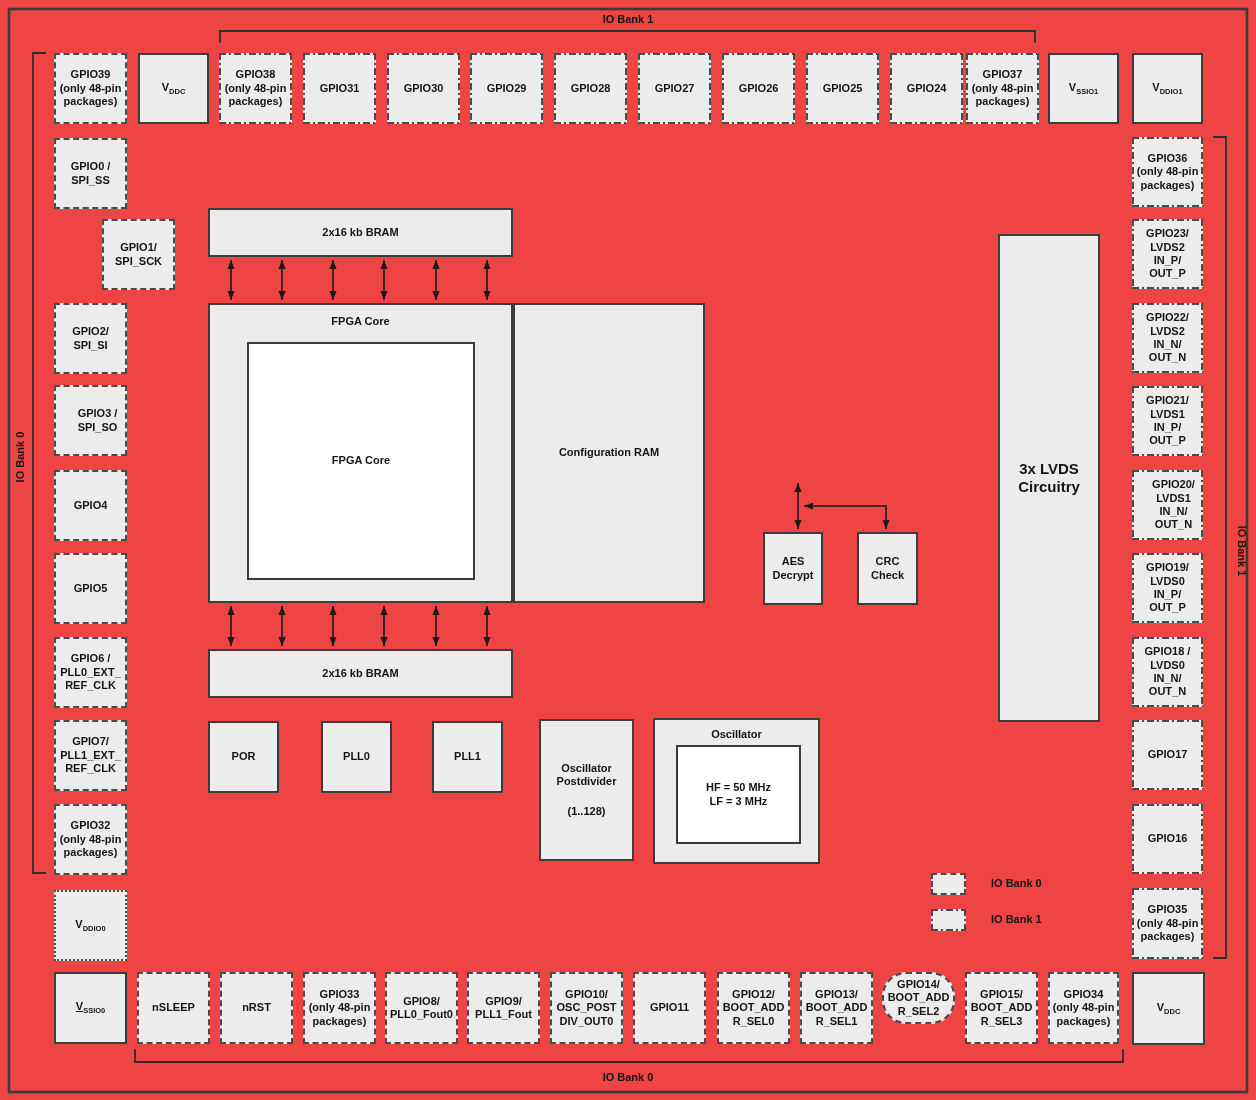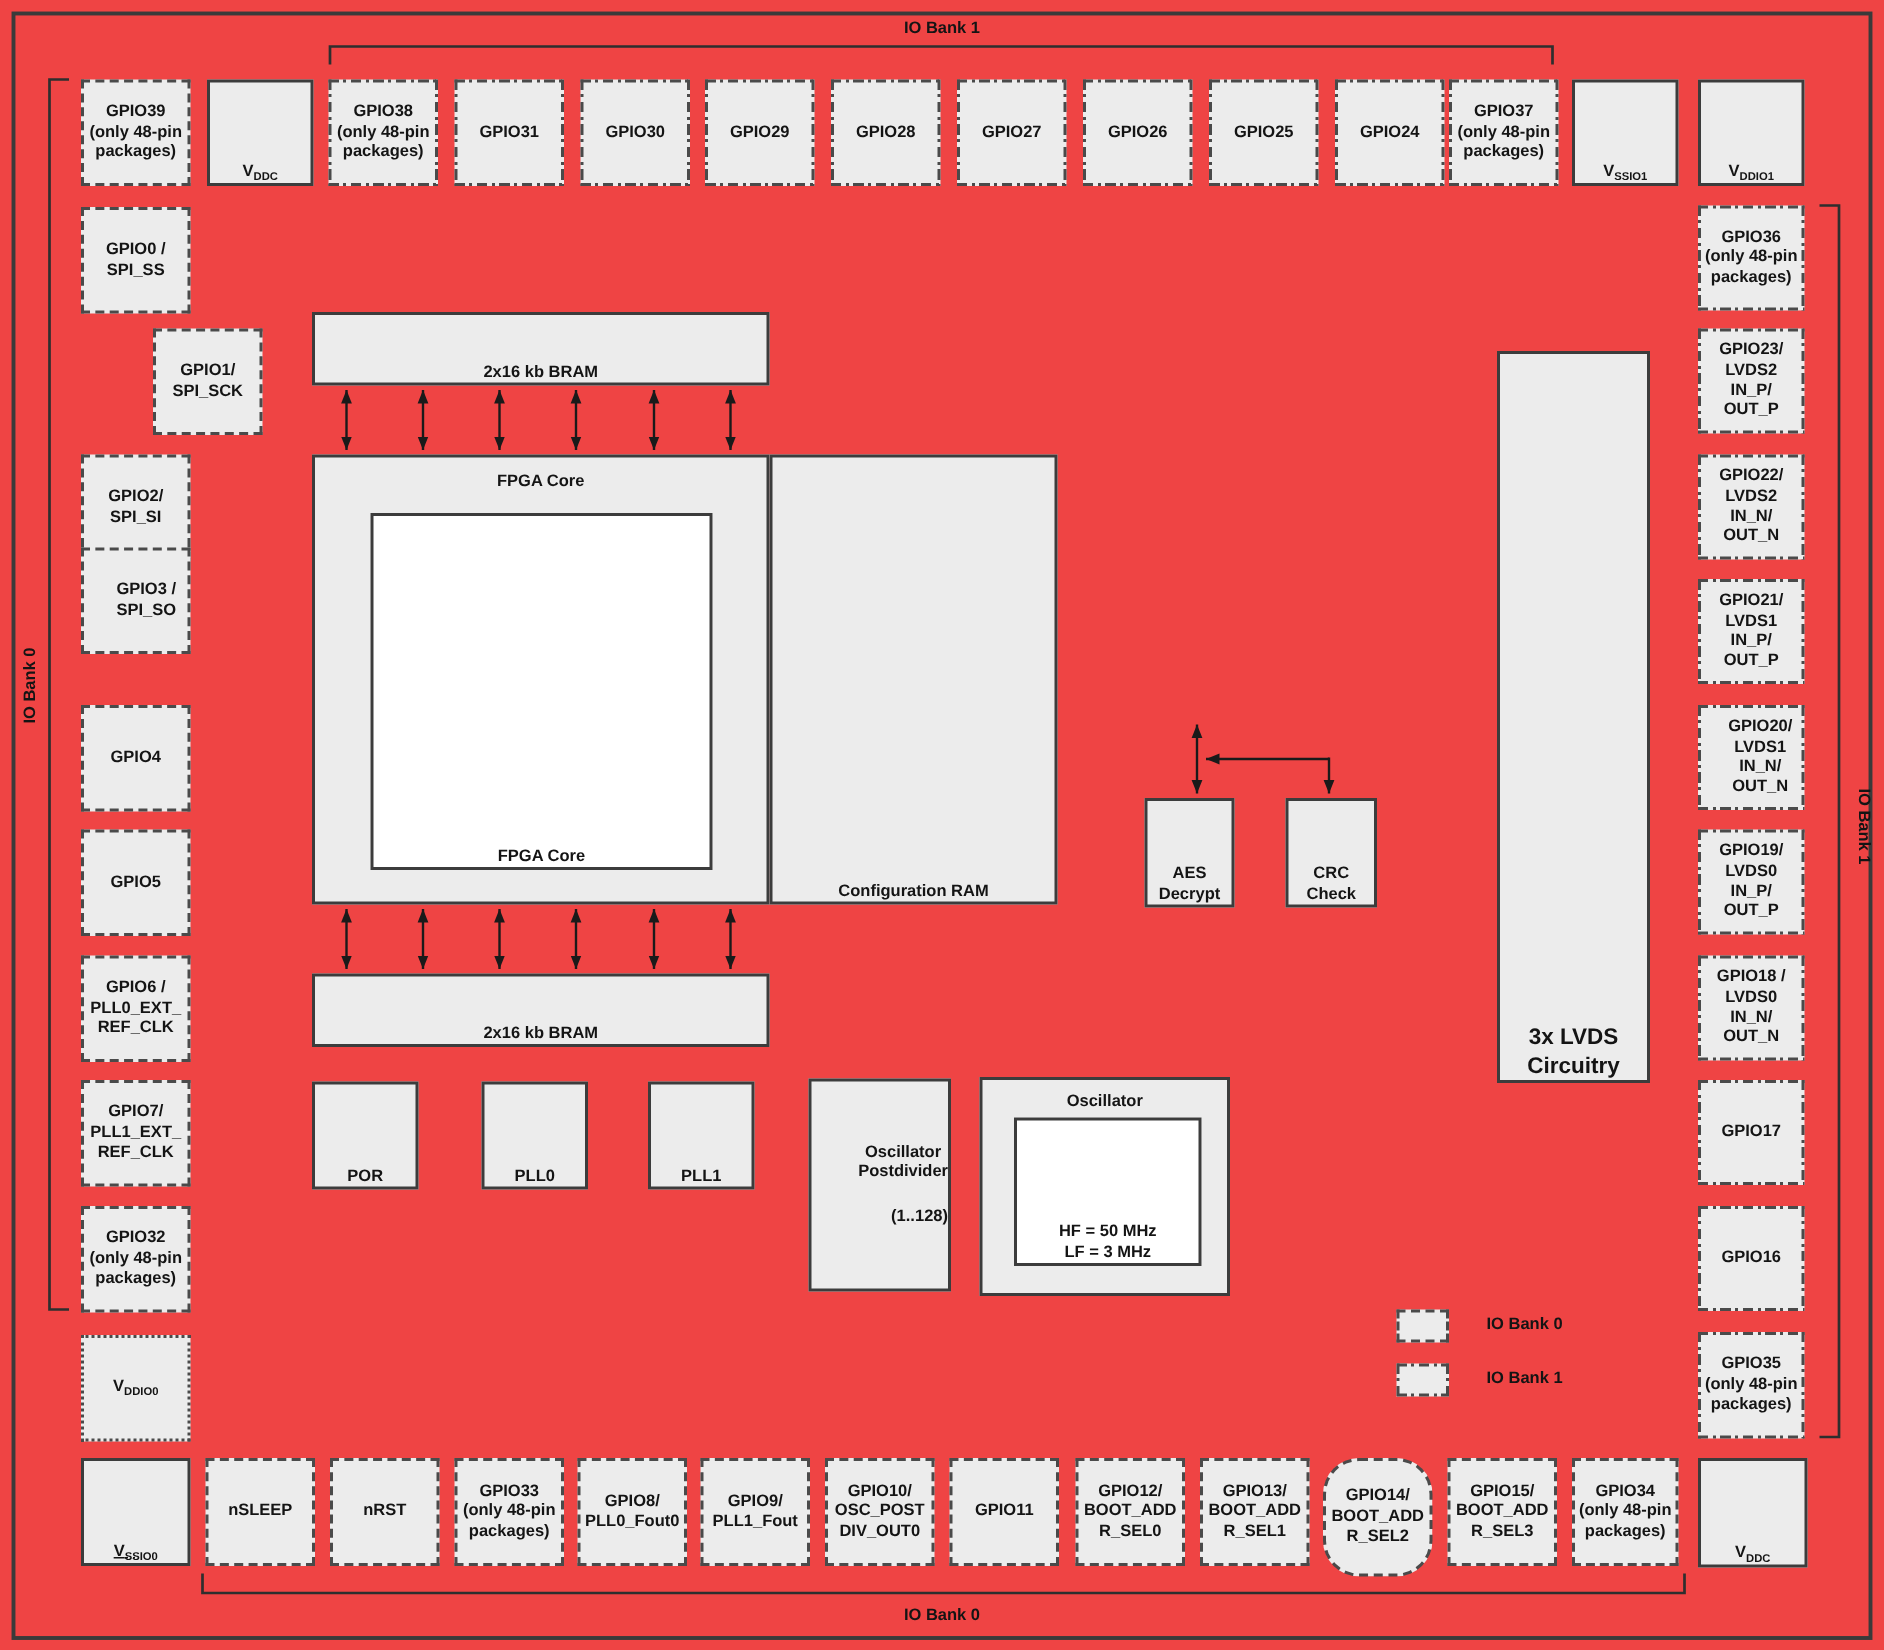--- a/index.html
+++ b/index.html
@@ -8,21 +8,21 @@
     font-family:"Liberation Sans", sans-serif; background:#ef4444; overflow:hidden;
   }
   .overlay { position:absolute; left:0; top:0; pointer-events:none; }
   .box {
     position:absolute; box-sizing:border-box;
     display:flex; align-items:center; justify-content:center;
     text-align:center; font-weight:bold; font-size:11px; line-height:1.22;
     color:#141414; background:#ececec; white-space:pre-line;
   }
   .bank0 { border:2px dashed #4a4a4a; }
-  .solid { border:2px solid #3c3c3c;align-items:flex-end; }
+  .solid { border:2px solid #3c3c3c; }
   .dotted { border:2px dotted #4a4a4a; }
   .white { background:#fff; }
   .bank1 {
     background-color:#ececec;
     background-image:
       repeating-linear-gradient(90deg,#4a4a4a 0 7px,transparent 7px 10px,#4a4a4a 10px 12px,transparent 12px 15px),
       repeating-linear-gradient(90deg,#4a4a4a 0 7px,transparent 7px 10px,#4a4a4a 10px 12px,transparent 12px 15px),
       repeating-linear-gradient(180deg,#4a4a4a 0 7px,transparent 7px 10px,#4a4a4a 10px 12px,transparent 12px 15px),
       repeating-linear-gradient(180deg,#4a4a4a 0 7px,transparent 7px 10px,#4a4a4a 10px 12px,transparent 12px 15px);
     background-repeat:no-repeat;
@@ -105,21 +105,21 @@
   <div class="box solid" style="left:1132px;top:53px;width:71px;height:71px;">
     <span class="pwr"><span>V</span><sub>DDIO1</sub></span>
   </div>
 
   <div class="box bank0" style="left:54px;top:138px;width:73px;height:71px;">GPIO0 /
 SPI_SS</div>
   <div class="box bank0" style="left:54px;top:219px;width:73px;height:71px;margin-left:48px;">GPIO1/
 SPI_SCK</div>
   <div class="box bank0" style="left:54px;top:303px;width:73px;height:71px;">GPIO2/
 SPI_SI</div>
-  <div class="box bank0" style="left:54px;top:365px;width:73px;height:71px;padding-left:14px;">GPIO3 /
+  <div class="box bank0" style="left:54px;top:385px;width:73px;height:71px;padding-left:14px;">GPIO3 /
 SPI_SO</div>
   <div class="box bank0" style="left:54px;top:470px;width:73px;height:71px;">GPIO4</div>
   <div class="box bank0" style="left:54px;top:553px;width:73px;height:71px;">GPIO5</div>
   <div class="box bank0" style="left:54px;top:637px;width:73px;height:71px;">GPIO6 /
 PLL0_EXT_
 REF_CLK</div>
   <div class="box bank0" style="left:54px;top:720px;width:73px;height:71px;">GPIO7/
 PLL1_EXT_
 REF_CLK</div>
   <div class="box bank0" style="left:54px;top:804px;width:73px;height:71px;">GPIO32
@@ -180,21 +180,21 @@
   <div class="box bank0" style="left:550px;top:972px;width:73px;height:72px;">GPIO10/
 OSC_POST
 DIV_OUT0</div>
   <div class="box bank0" style="left:633px;top:972px;width:73px;height:72px;">GPIO11</div>
   <div class="box bank0" style="left:717px;top:972px;width:73px;height:72px;">GPIO12/
 BOOT_ADD
 R_SEL0</div>
   <div class="box bank0" style="left:800px;top:972px;width:73px;height:72px;">GPIO13/
 BOOT_ADD
 R_SEL1</div>
-  <div class="box bank0" style="left:882px;top:972px;width:73px;height:79px;border-radius:24px;">GPIO14/
+  <div class="box bank0" style="left:882px;top:972px;width:73px;height:52px;border-radius:24px;">GPIO14/
 BOOT_ADD
 R_SEL2</div>
   <div class="box bank0" style="left:965px;top:972px;width:73px;height:72px;">GPIO15/
 BOOT_ADD
 R_SEL3</div>
   <div class="box bank0" style="left:1048px;top:972px;width:71px;height:72px;">GPIO34
 (only 48-pin
 packages)</div>
 
   <div class="box solid" style="left:208px;top:208px;width:305px;height:49px;">2x16 kb BRAM</div>

